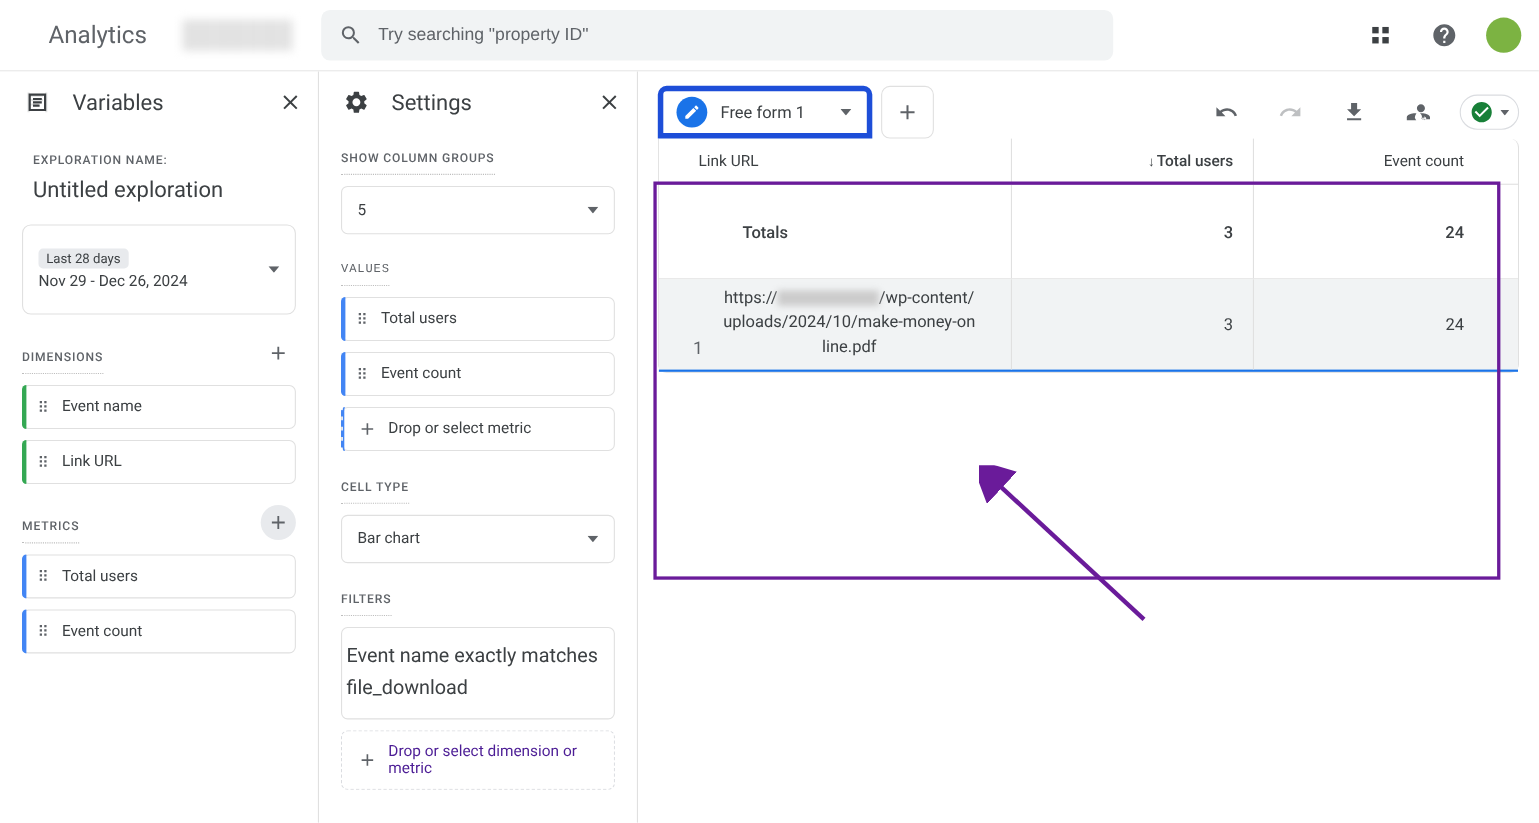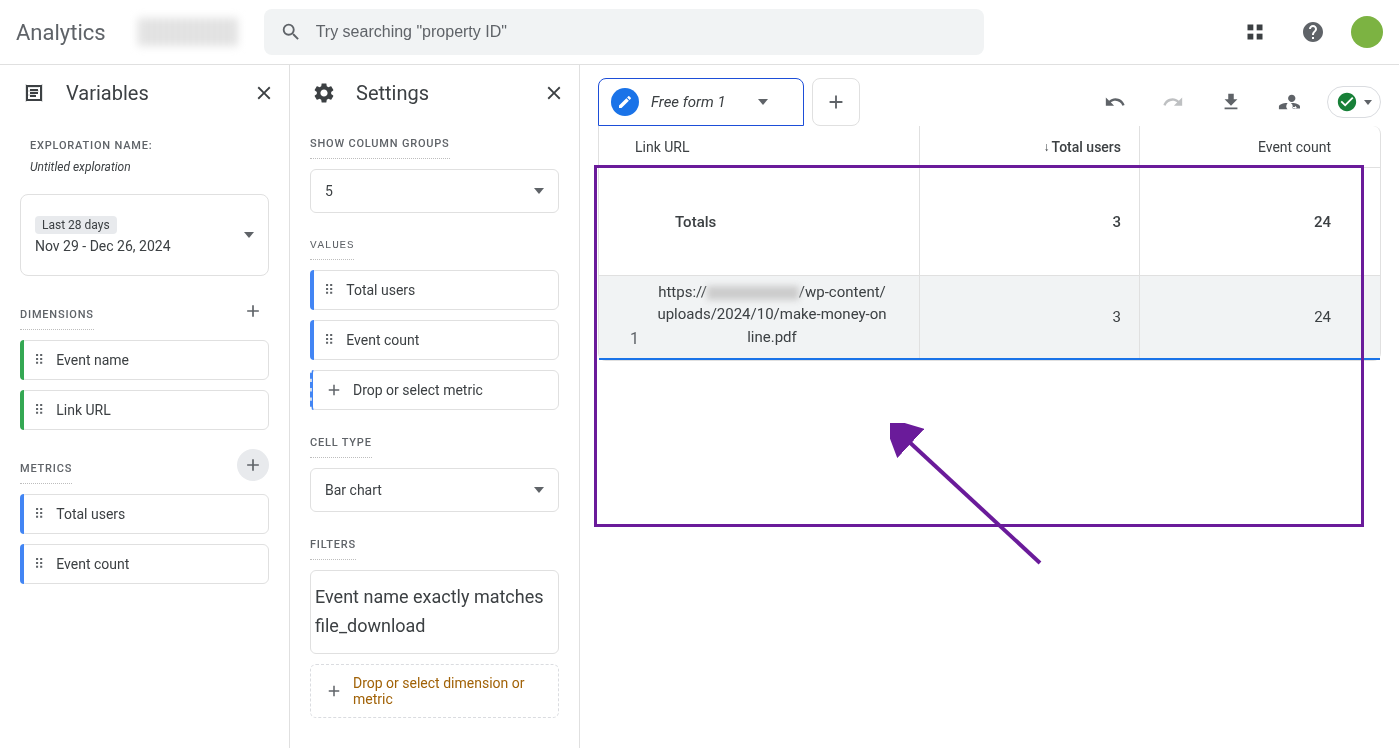--- a/index.html
+++ b/index.html
@@ -18,20 +18,21 @@
       align-items: center;
       height: 64px;
       padding: 0 16px;
       gap: 16px;
     }
     .app-title {
       font-size: 22px;
       color: #5f6368;
       font-weight: 400;
       padding-right: 16px;
+      margin-left: 28px;
     }
     .property-redacted {
       width: 100px;
       height: 28px;
       filter: blur(4px);
       background: repeating-linear-gradient(90deg, #ddd, #ddd 3px, #e8e8e8 3px, #e8e8e8 6px);
       margin-right: 10px;
     }
     .search-bar {
       display: flex;
@@ -134,24 +135,23 @@
     }
     .add-btn.highlighted { background: #e8eaed; }
     .exploration-name-label {
       font-size: 11px;
       font-weight: 500;
       letter-spacing: 0.8px;
       color: #5f6368;
       padding: 18px 0 6px 10px;
     }
     .exploration-name-value {
-      font-size: 12px;
+      font-size: 20px;
       color: #3c4043;
       padding: 2px 0 18px 10px;
-      font-style: italic;
     }
     .date-range {
       border: 1px solid #e0e0e0;
       border-radius: 8px;
       padding: 21px 14px;
       display: flex;
       align-items: center;
       justify-content: space-between;
       cursor: pointer;
       margin-top: 2px;
@@ -204,21 +204,21 @@
       cursor: pointer;
     }
     .drop-zone {
       border: 1px dashed #dadce0;
       border-radius: 6px;
       display: flex;
       align-items: center;
       padding: 10px 14px;
       gap: 10px;
       font-size: 14px;
-      color: #a16207;
+      color: #4c1d95;
       margin-top: 10px;
       cursor: pointer;
     }
     .filter-box {
       border: 1px solid #e0e0e0;
       border-radius: 6px;
       padding: 12px 4px;
       font-size: 18px;
       color: #3c4043;
       margin-top: 10px;
@@ -235,28 +235,27 @@
     .canvas-toolbar {
       display: flex;
       align-items: center;
       gap: 8px;
       height: 50px;
     }
     .tab {
       display: flex;
       align-items: center;
       gap: 12px;
-      border: 1px solid #1d4ed8;
+      border: 5px solid #1d4ed8;
       border-radius: 8px 8px 0 0;
-      padding: 0 35px 0 12px;
+      padding: 0 14px 0 12px;
       height: 48px;
       background: #fff;
       font-size: 15px;
       cursor: pointer;
-      font-style: italic;
     }
     .tab-pencil {
       width: 28px; height: 28px; border-radius: 50%; background: #1a73e8;
       display:flex; align-items:center; justify-content:center;
     }
     .add-tab {
       width: 48px; height: 48px;
       border: 1px solid #e0e0e0;
       border-radius: 8px;
       display:flex; align-items:center; justify-content:center;
@@ -284,21 +283,21 @@
       border-top: none;
       border-radius: 0 8px 8px 8px;
       margin-top: -1px;
     }
     .table-row {
       display: grid;
       grid-template-columns: 320px 220px 210px;
       border-bottom: 1px solid #e0e0e0;
     }
     .table-row.header-row { height: 42px; font-size: 14px; }
-    .table-row.totals-row { height: 108px; }
+    .table-row.totals-row { height: 86px; }
     .table-row.data-row { height: 84px; background:#f1f3f4; }
     .cell {
       display: flex;
       align-items: center;
       padding: 0 18px;
     }
     .cell.right { justify-content: flex-end; }
     .cell.border-left { border-left: 1px solid #e0e0e0; }
     .row-num { width: 40px; text-align:right; padding-right:18px; color:#5f6368;}
     .link-text { font-size: 15px; line-height:1.5; word-break: break-all; max-width:230px;text-align:center;}

